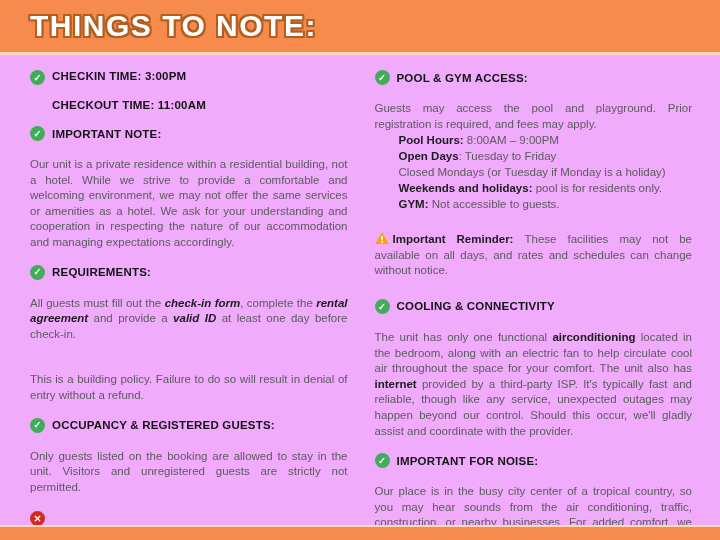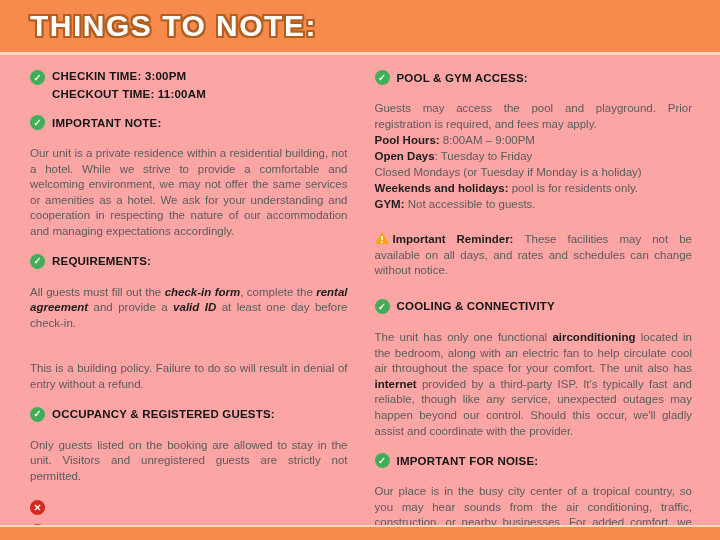--- a/index.html
+++ b/index.html
@@ -1,18 +1,18 @@
 <!DOCTYPE html>
 <html><head>
 <meta charset="utf-8">
 <style>
   * { margin:0; padding:0; box-sizing:border-box; }
   body { background:#e8e8e8; font-family:"Liberation Sans", sans-serif; }
   .page {
-    position:relative; width:720px; height:540px; background:#fca5a5;
+    position:relative; width:720px; height:540px; background:#f0abfc;
     overflow:hidden; margin:0 auto;
   }
   .header {
     height:55px; background:#F68B4D; border-bottom:3px solid #FBD8BC;
     display:flex; align-items:center; padding:0 30px;
   }
   .page-title {
     font-size:30px; font-weight:800; color:#ffffff; letter-spacing:1.5px;
     text-shadow:
       -2px -2px 0 #B25E1F, 2px -2px 0 #B25E1F,
@@ -25,35 +25,35 @@
     background:#F68B4D; border-top:2px solid #FBD8BC;
   }
   .content { display:flex; padding:15px 28px 0 30px; gap:27px; }
   .col { width:318px; }
   .section { margin-bottom:14px; }
   .sec-head {
     display:flex; align-items:center; gap:7px;
     font-size:11.5px; font-weight:700; color:#141414; letter-spacing:0.2px;
   }
   .sec-head.stacked { align-items:flex-start; }
-  .head-lines { display:flex; flex-direction:column; gap:5px; line-height:13px; }
+  .head-lines { display:flex; flex-direction:column; gap:16px; line-height:13px; }
   .badge {
     flex:0 0 auto; width:15px; height:15px; border-radius:50%;
     display:inline-flex; align-items:center; justify-content:center;
     color:#fff; font-size:9.5px; font-weight:700; line-height:1;
   }
   .badge.check { background:#42AD58; }
   .badge.cross { background:#D6281E; }
   .body-text {
     font-size:11.5px; color:#5B5B5B; line-height:15.6px;
     text-align:justify; margin-top:16px;
   }
   .body-text .run-bold { font-weight:700; color:#1c1c1c; }
   .body-text .run-bold-italic { font-weight:700; font-style:italic; color:#1c1c1c; }
-  .detail-line { font-size:11.5px; color:#5B5B5B; line-height:16px; text-align:left; }
+  .detail-line { font-size:11.5px; color:#5B5B5B; line-height:16px; text-align:left;margin-left:24px; }
   .detail-line .run-bold { font-weight:700; color:#1c1c1c; }
   .prohibit-row {
     display:flex; align-items:center; gap:7px; margin-bottom:9px;
     font-size:11.5px; font-weight:700; color:#141414;
   }
   .reminder { display:block; margin-top:2px; }
   .warn-icon { display:inline-block; width:14px; height:12px; vertical-align:-1px; margin-right:4px; }
   .spacer-para { margin-top:30px; }
 </style>
 </head>

